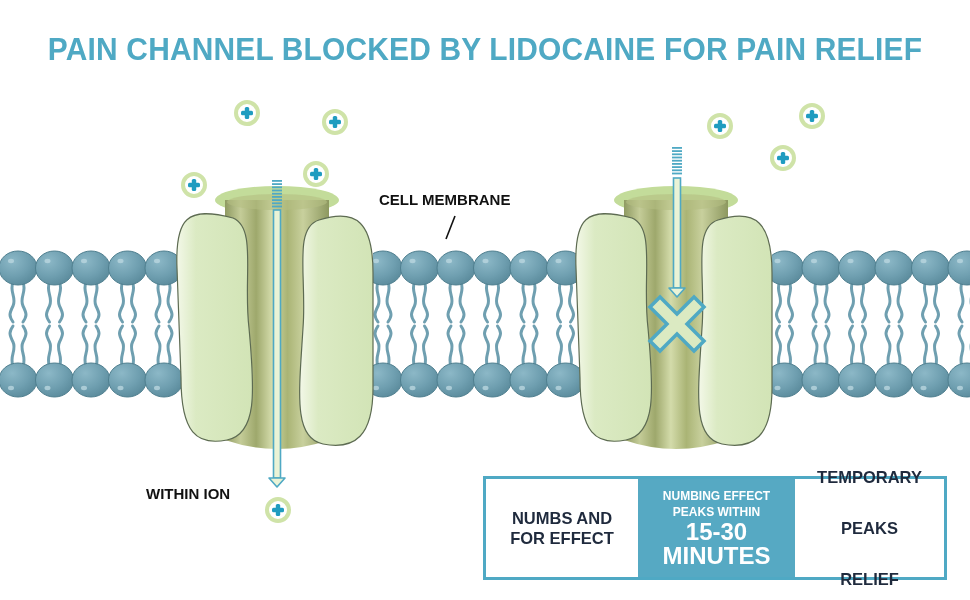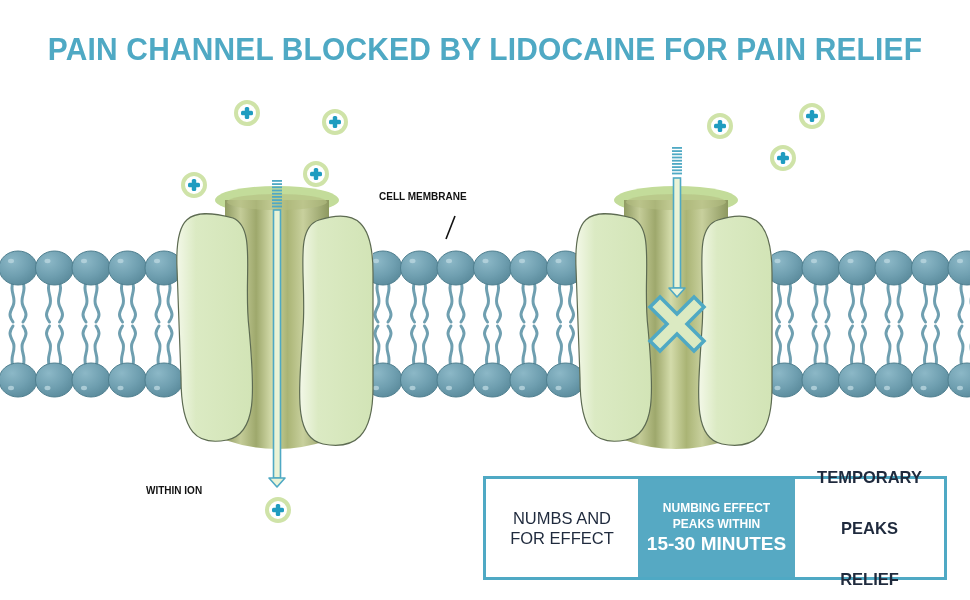--- a/index.html
+++ b/index.html
@@ -3,33 +3,33 @@
 <meta charset="utf-8">
 <style>
   html, body { margin: 0; padding: 0; background: #ffffff; }
   body { width: 970px; height: 600px; position: relative; overflow: hidden; font-family: "Liberation Sans", sans-serif; }
   #title {
     position: absolute; left: 0; top: 32px; width: 970px; text-align: center;
     font-family: "Liberation Sans", sans-serif; font-weight: bold; font-size: 30.5px;
     color: #4fa9c4; letter-spacing: 0.2px; transform: scaleX(0.98);
   }
   svg#diagram { position: absolute; left: 0; top: 0; }
-  .label { position: absolute; font-family: "Liberation Sans", sans-serif; font-weight: bold; color: #111111; font-size: 10px; }
+  .label { position: absolute; font-family: "Liberation Sans", sans-serif; font-weight: bold; color: #111111; font-size: 15px; }
   #cell-membrane-label { left: 379px; top: 191px; }
   #sodium-ion-label { left: 146px; top: 485px; }
   #info-box {
     position: absolute; left: 483px; top: 476px; width: 464px; height: 104px;
     border: 3px solid #4fa9c4; box-sizing: border-box; display: flex; background: #fff;
   }
   .info-cell { display: flex; flex-direction: column; align-items: center; justify-content: center; text-align: center; }
-  .info-left { width: 152px; color: #1f2a3d; font-weight: normal; font-size: 16.5px; line-height: 20px; }
+  .info-left { width: 152px; color: #1f2a3d; font-weight: bold; font-size: 16.5px; line-height: 20px; }
   .info-mid { width: 157px; background: #56a9c3; color: #ffffff; font-weight: bold; }
   .info-right { width: 149px; color: #1f2a3d; font-weight: bold; font-size: 16.5px; line-height: 20px; gap: 31px; }
   .info-mid .small { font-size: 12px; line-height: 16px; }
-  .info-mid .big { font-size: 19px; line-height: 24px; }
+  .info-mid .big { font-size: 24px; line-height: 24px; }
 </style>
 </head>
 <body>
 
 <div id="title">PAIN CHANNEL BLOCKED BY LIDOCAINE FOR PAIN RELIEF</div>
 
 <svg id="diagram" width="970" height="600" viewBox="0 0 970 600" xmlns="http://www.w3.org/2000/svg">
   <defs>
     <radialGradient id="headGrad" cx="35%" cy="30%" r="75%">
       <stop offset="0%" stop-color="#8cb8c7"></stop>

